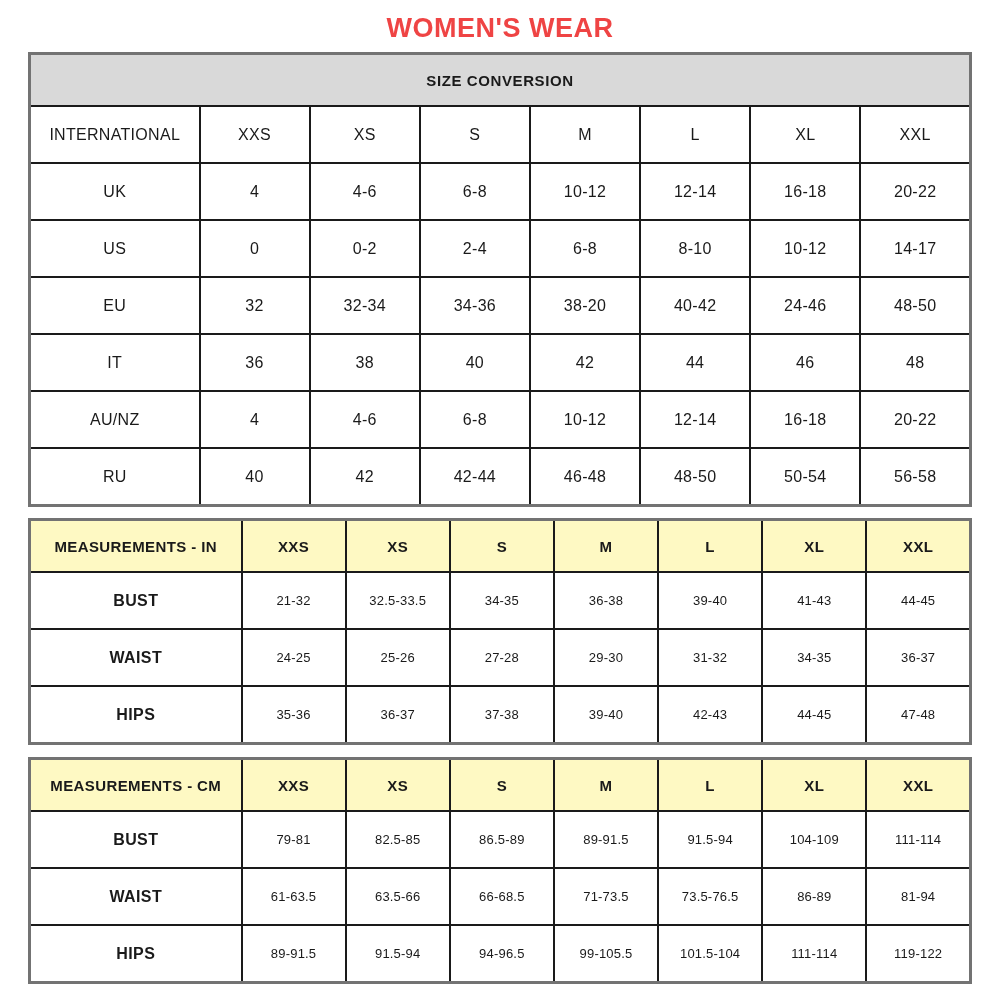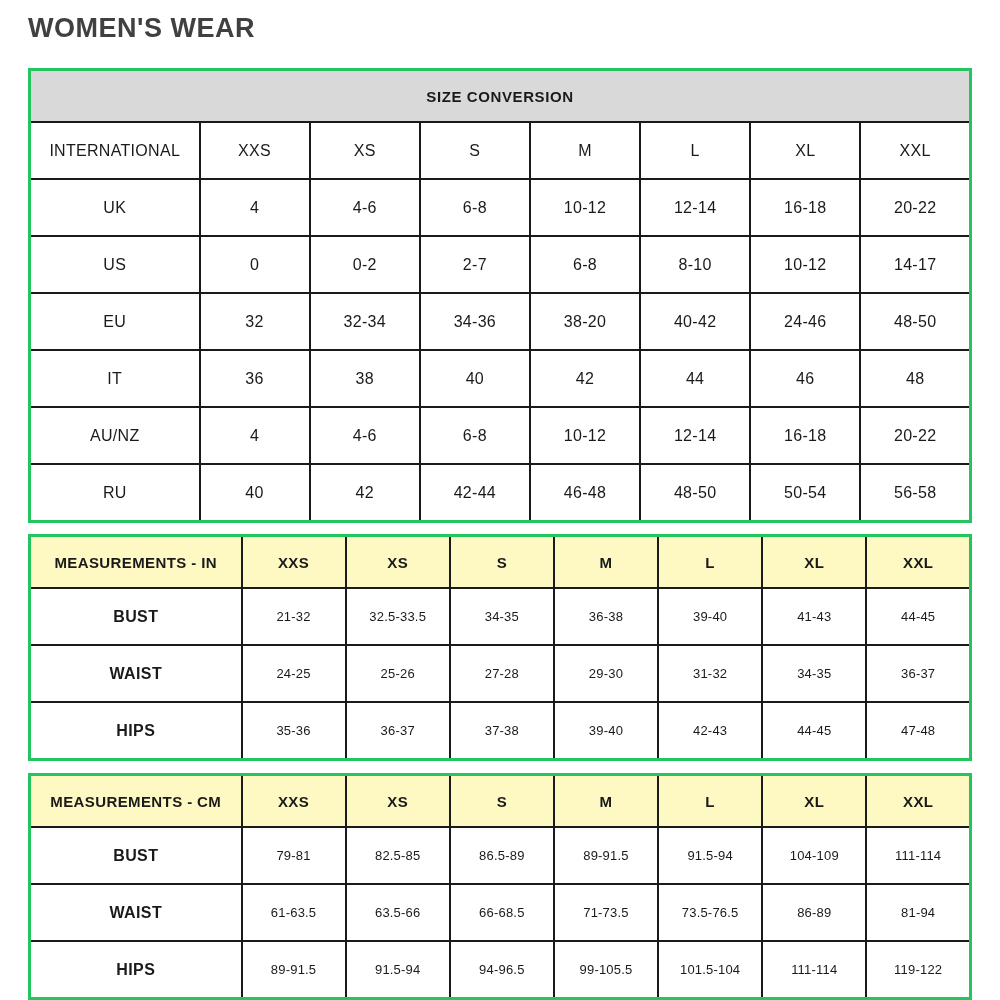--- a/index.html
+++ b/index.html
@@ -4,30 +4,30 @@
 <style>
   html, body { margin: 0; padding: 0; background: #ffffff; }
   body {
     width: 1000px; height: 1000px;
     font-family: "Liberation Sans", sans-serif;
     color: #1a1a1a;
     -webkit-font-smoothing: antialiased;
   }
   .page { padding: 0 28px; box-sizing: border-box; }
   h1.title {
-    margin: 0; padding: 13px 0 24px;
-    text-align: left;
+    margin: 0; padding: 13px 0 8px;
+    text-align: center;
     font-size: 27px; font-weight: 700; letter-spacing: 0.5px;
-    color: #404040;
+    color: #ef4444;
   }
   table.t {
     width: 100%;
     border-collapse: collapse;
     table-layout: fixed;
-    border: 3px solid #22c55e;
+    border: 3px solid #737373;
   }
   table.t th, table.t td {
     border: 2px solid #1a1a1a;
     text-align: center;
     vertical-align: middle;
     padding: 0 2px;
     overflow: hidden;
     white-space: nowrap;
   }
   
@@ -83,21 +83,21 @@
         <td>6-8</td>
         <td>10-12</td>
         <td>12-14</td>
         <td>16-18</td>
         <td>20-22</td>
       </tr>
       <tr>
         <td>US</td>
         <td>0</td>
         <td>0-2</td>
-        <td>2-7</td>
+        <td>2-4</td>
         <td>6-8</td>
         <td>8-10</td>
         <td>10-12</td>
         <td>14-17</td>
       </tr>
       <tr>
         <td>EU</td>
         <td>32</td>
         <td>32-34</td>
         <td>34-36</td>

